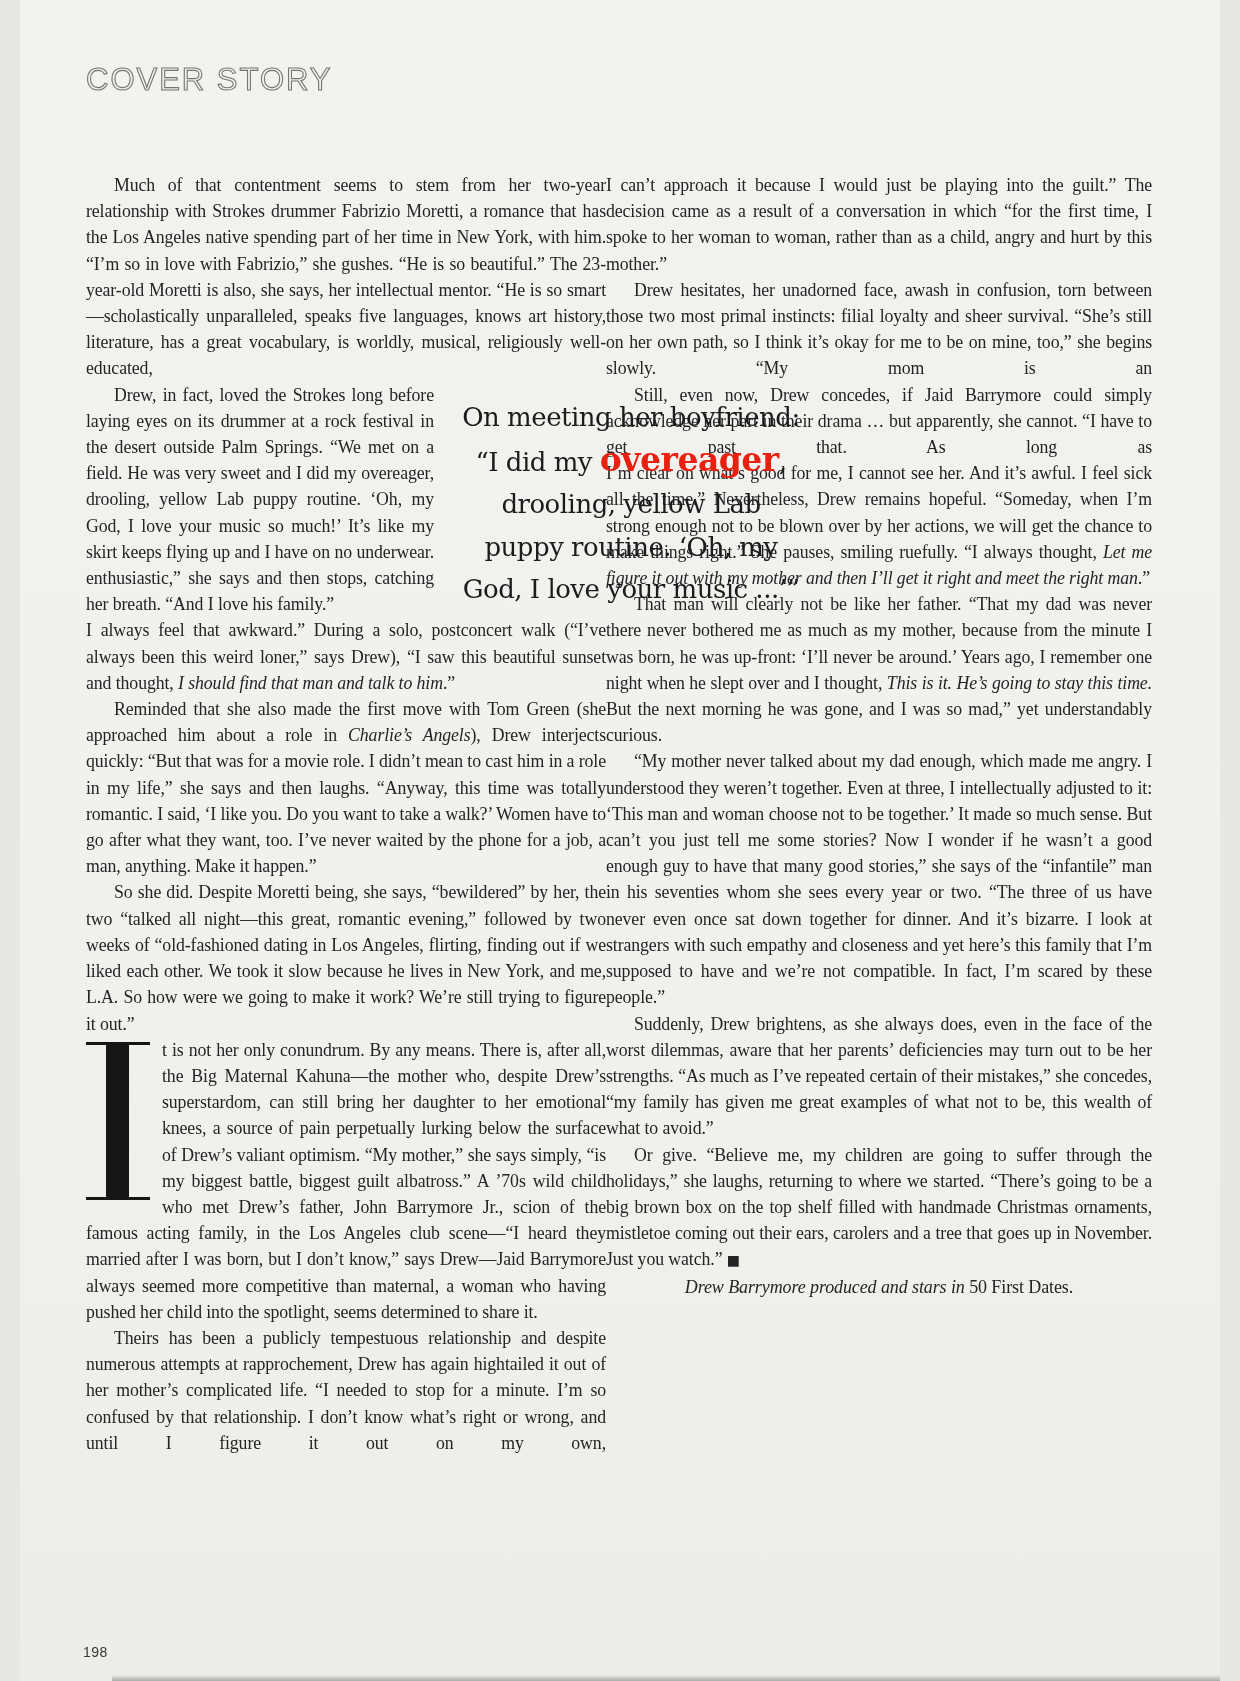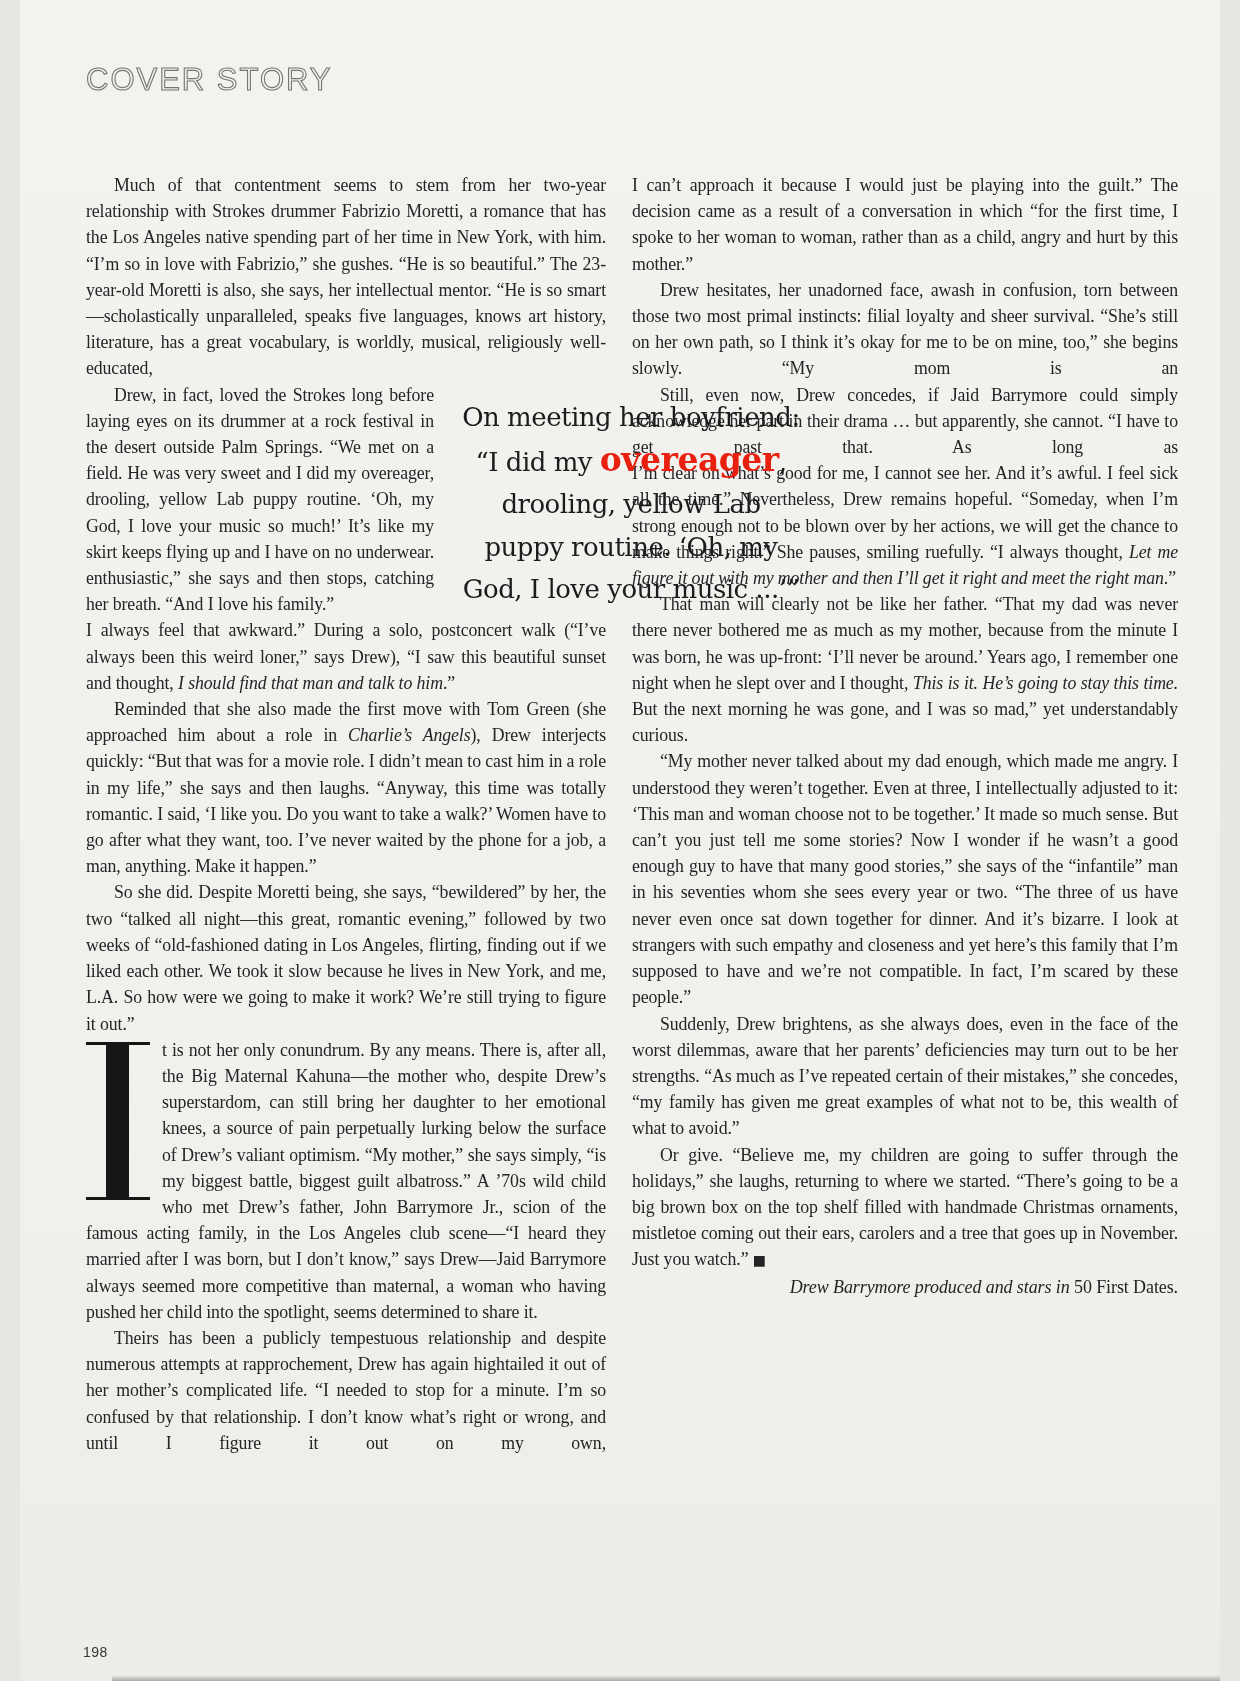--- a/index.html
+++ b/index.html
@@ -18,21 +18,21 @@
     font-family:"Liberation Sans", sans-serif;
     font-size:31px;letter-spacing:2px;font-weight:400;
     color:#8f8f8f;
   }
   @supports (-webkit-text-stroke: 1px black){
     .section-header{color:rgba(243,242,238,0.15);-webkit-text-stroke:1.1px #777674;}
   }
   
   .columns{
     position:absolute;left:66px;top:172px;width:1092px;
-    display:flex;gap:26px;
+    display:flex;
   }
   .col{
     font-size:17.8px;line-height:26.2px;letter-spacing:-0.1px;
     text-align:justify;
   }
   .col-left{width:520px;flex:0 0 520px;}
   .col-right{width:546px;flex:0 0 546px;}
   .col p{margin:0;}
   .ind{text-indent:28px;}
   .jl{text-align-last:justify;}
@@ -59,21 +59,21 @@
     font-family:"DejaVu Serif", serif;
     font-size:26px;line-height:42.5px;letter-spacing:-0.5px;
     color:#1c1c1e;text-align:center;
   }
   .pq-line{white-space:nowrap;}
   .pq-red{
     font-size:33px;font-weight:bold;letter-spacing:-0.5px;
   }
   
   .credit{
-    margin-top:42px;font-size:18px;text-align:right;
+    margin-top:42px;font-size:18px;text-align:center;
   }
   
   .pagenum{
     position:absolute;left:63px;top:1644px;
     font-family:"Liberation Sans", sans-serif;
     font-size:14px;color:#38383a;letter-spacing:0.5px;
   }
   .edge-bottom{
     position:absolute;left:92px;right:0;bottom:0;height:6px;
     background:linear-gradient(to bottom,rgba(92,90,86,0),rgba(92,90,86,0.45));

